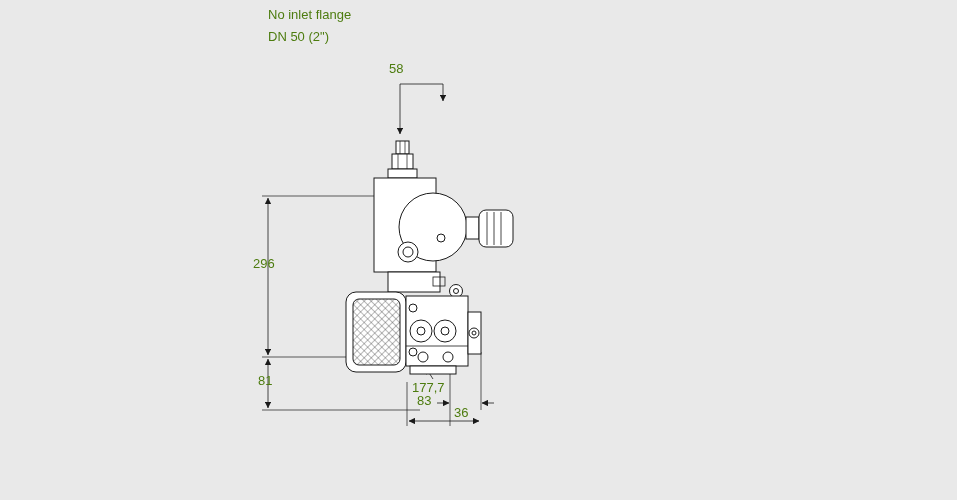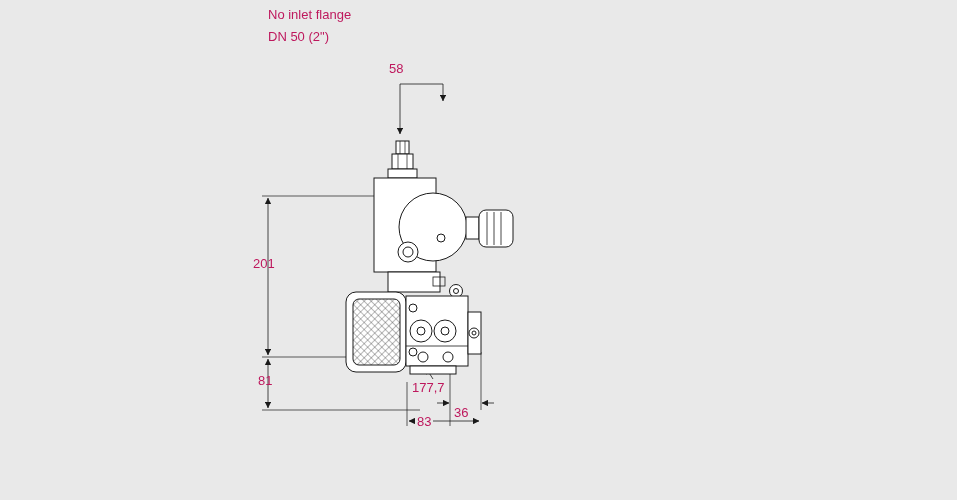--- a/index.html
+++ b/index.html
@@ -12,21 +12,21 @@
     width:957px;height:500px;
     background:var(--bg);
     font-family:"Liberation Sans",sans-serif;
     overflow:hidden;
   }
   .stage svg{position:absolute;left:0;top:0;}
   .lbl{
     position:absolute;
     font-size:13px;
     line-height:15px;
-    color:#be185d;
+    color:#4d7c0f;
     white-space:pre;
   }
   .lbl.masked{background:var(--bg);padding:0 2px;}
 </style>
 </head>
 <body>
 
 <div class="stage">
 
   <svg width="957" height="500" viewBox="0 0 957 500">
@@ -128,19 +128,19 @@
 
         <rect x="410" y="366" width="46" height="8"></rect>
       </g>
     </g>
   </svg>
 
   <div class="lbl" style="left:268px;top:7px">No inlet flange</div>
   <div class="lbl" style="left:268px;top:29px">DN 50 (2")</div>
 
   <div class="lbl" style="left:389px;top:61px">58</div>
-  <div class="lbl" style="left:253px;top:256px">201</div>
+  <div class="lbl" style="left:253px;top:256px">296</div>
   <div class="lbl" style="left:258px;top:373px">81</div>
   <div class="lbl" style="left:412px;top:380px">177,7</div>
   <div class="lbl" style="left:454px;top:405px">36</div>
-  <div class="lbl masked" style="left:415px;top:414px">83</div>
+  <div class="lbl masked" style="left:415px;top:393px">83</div>
 
 </div>
 
 </body></html>

